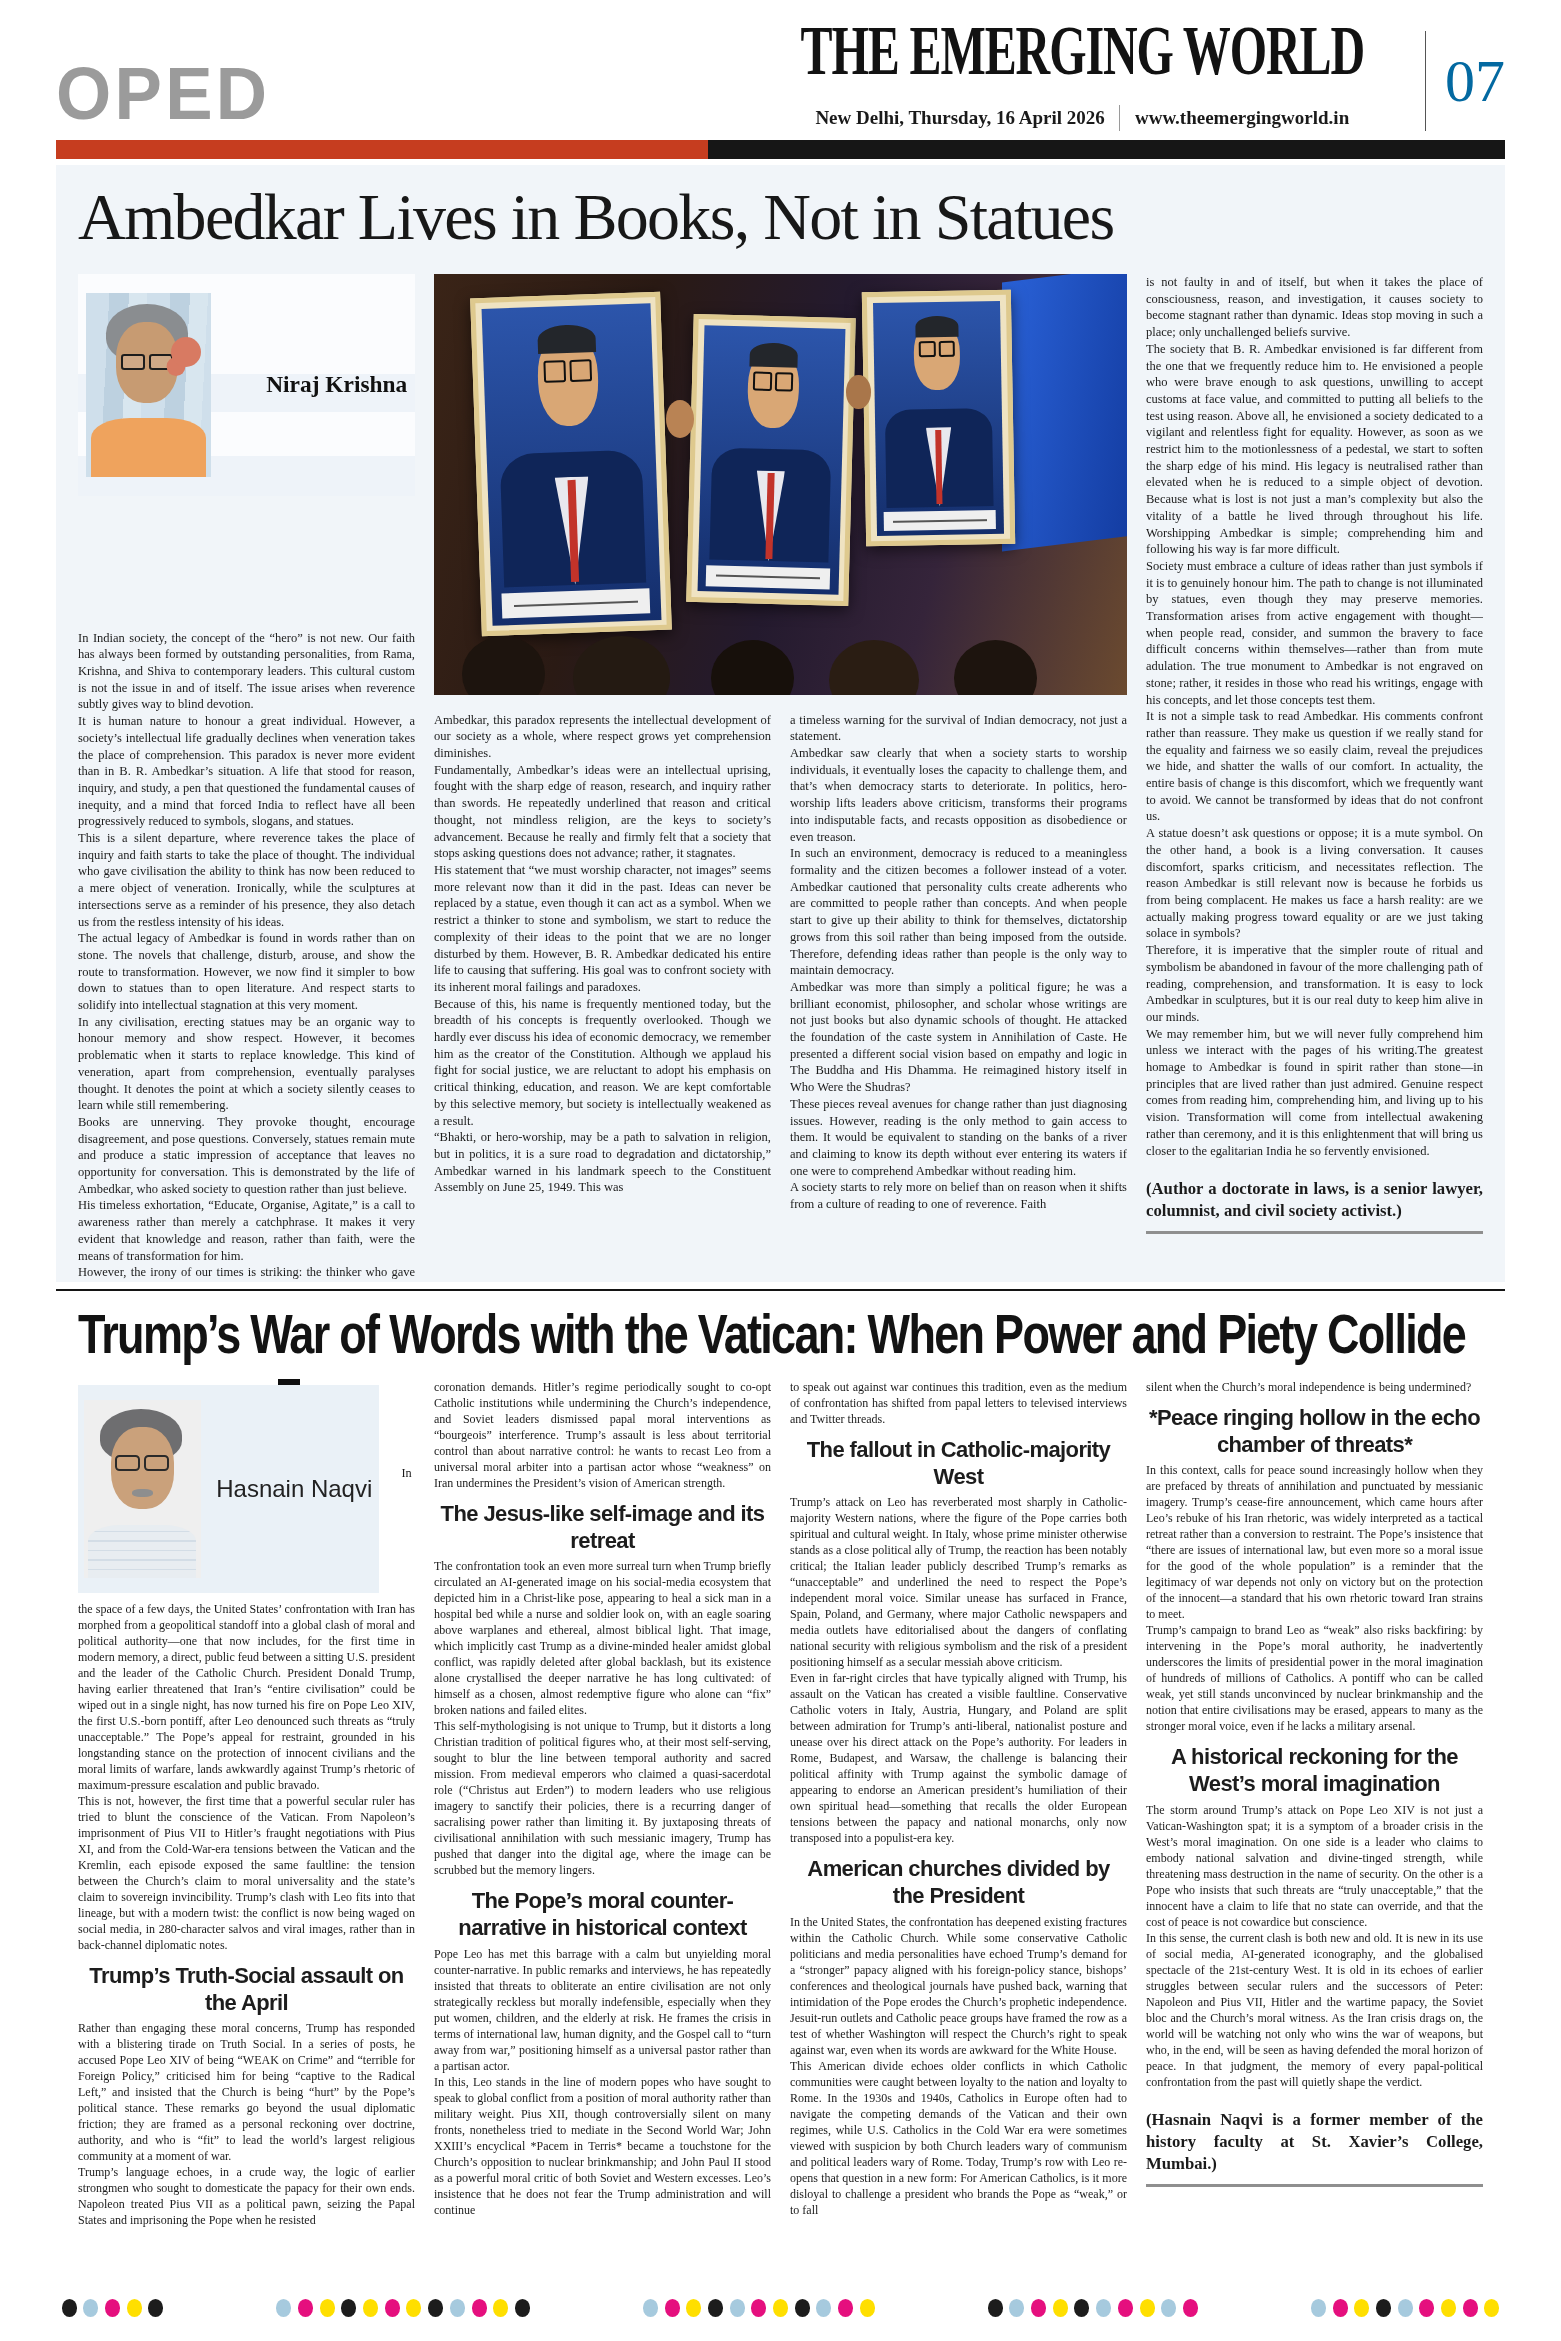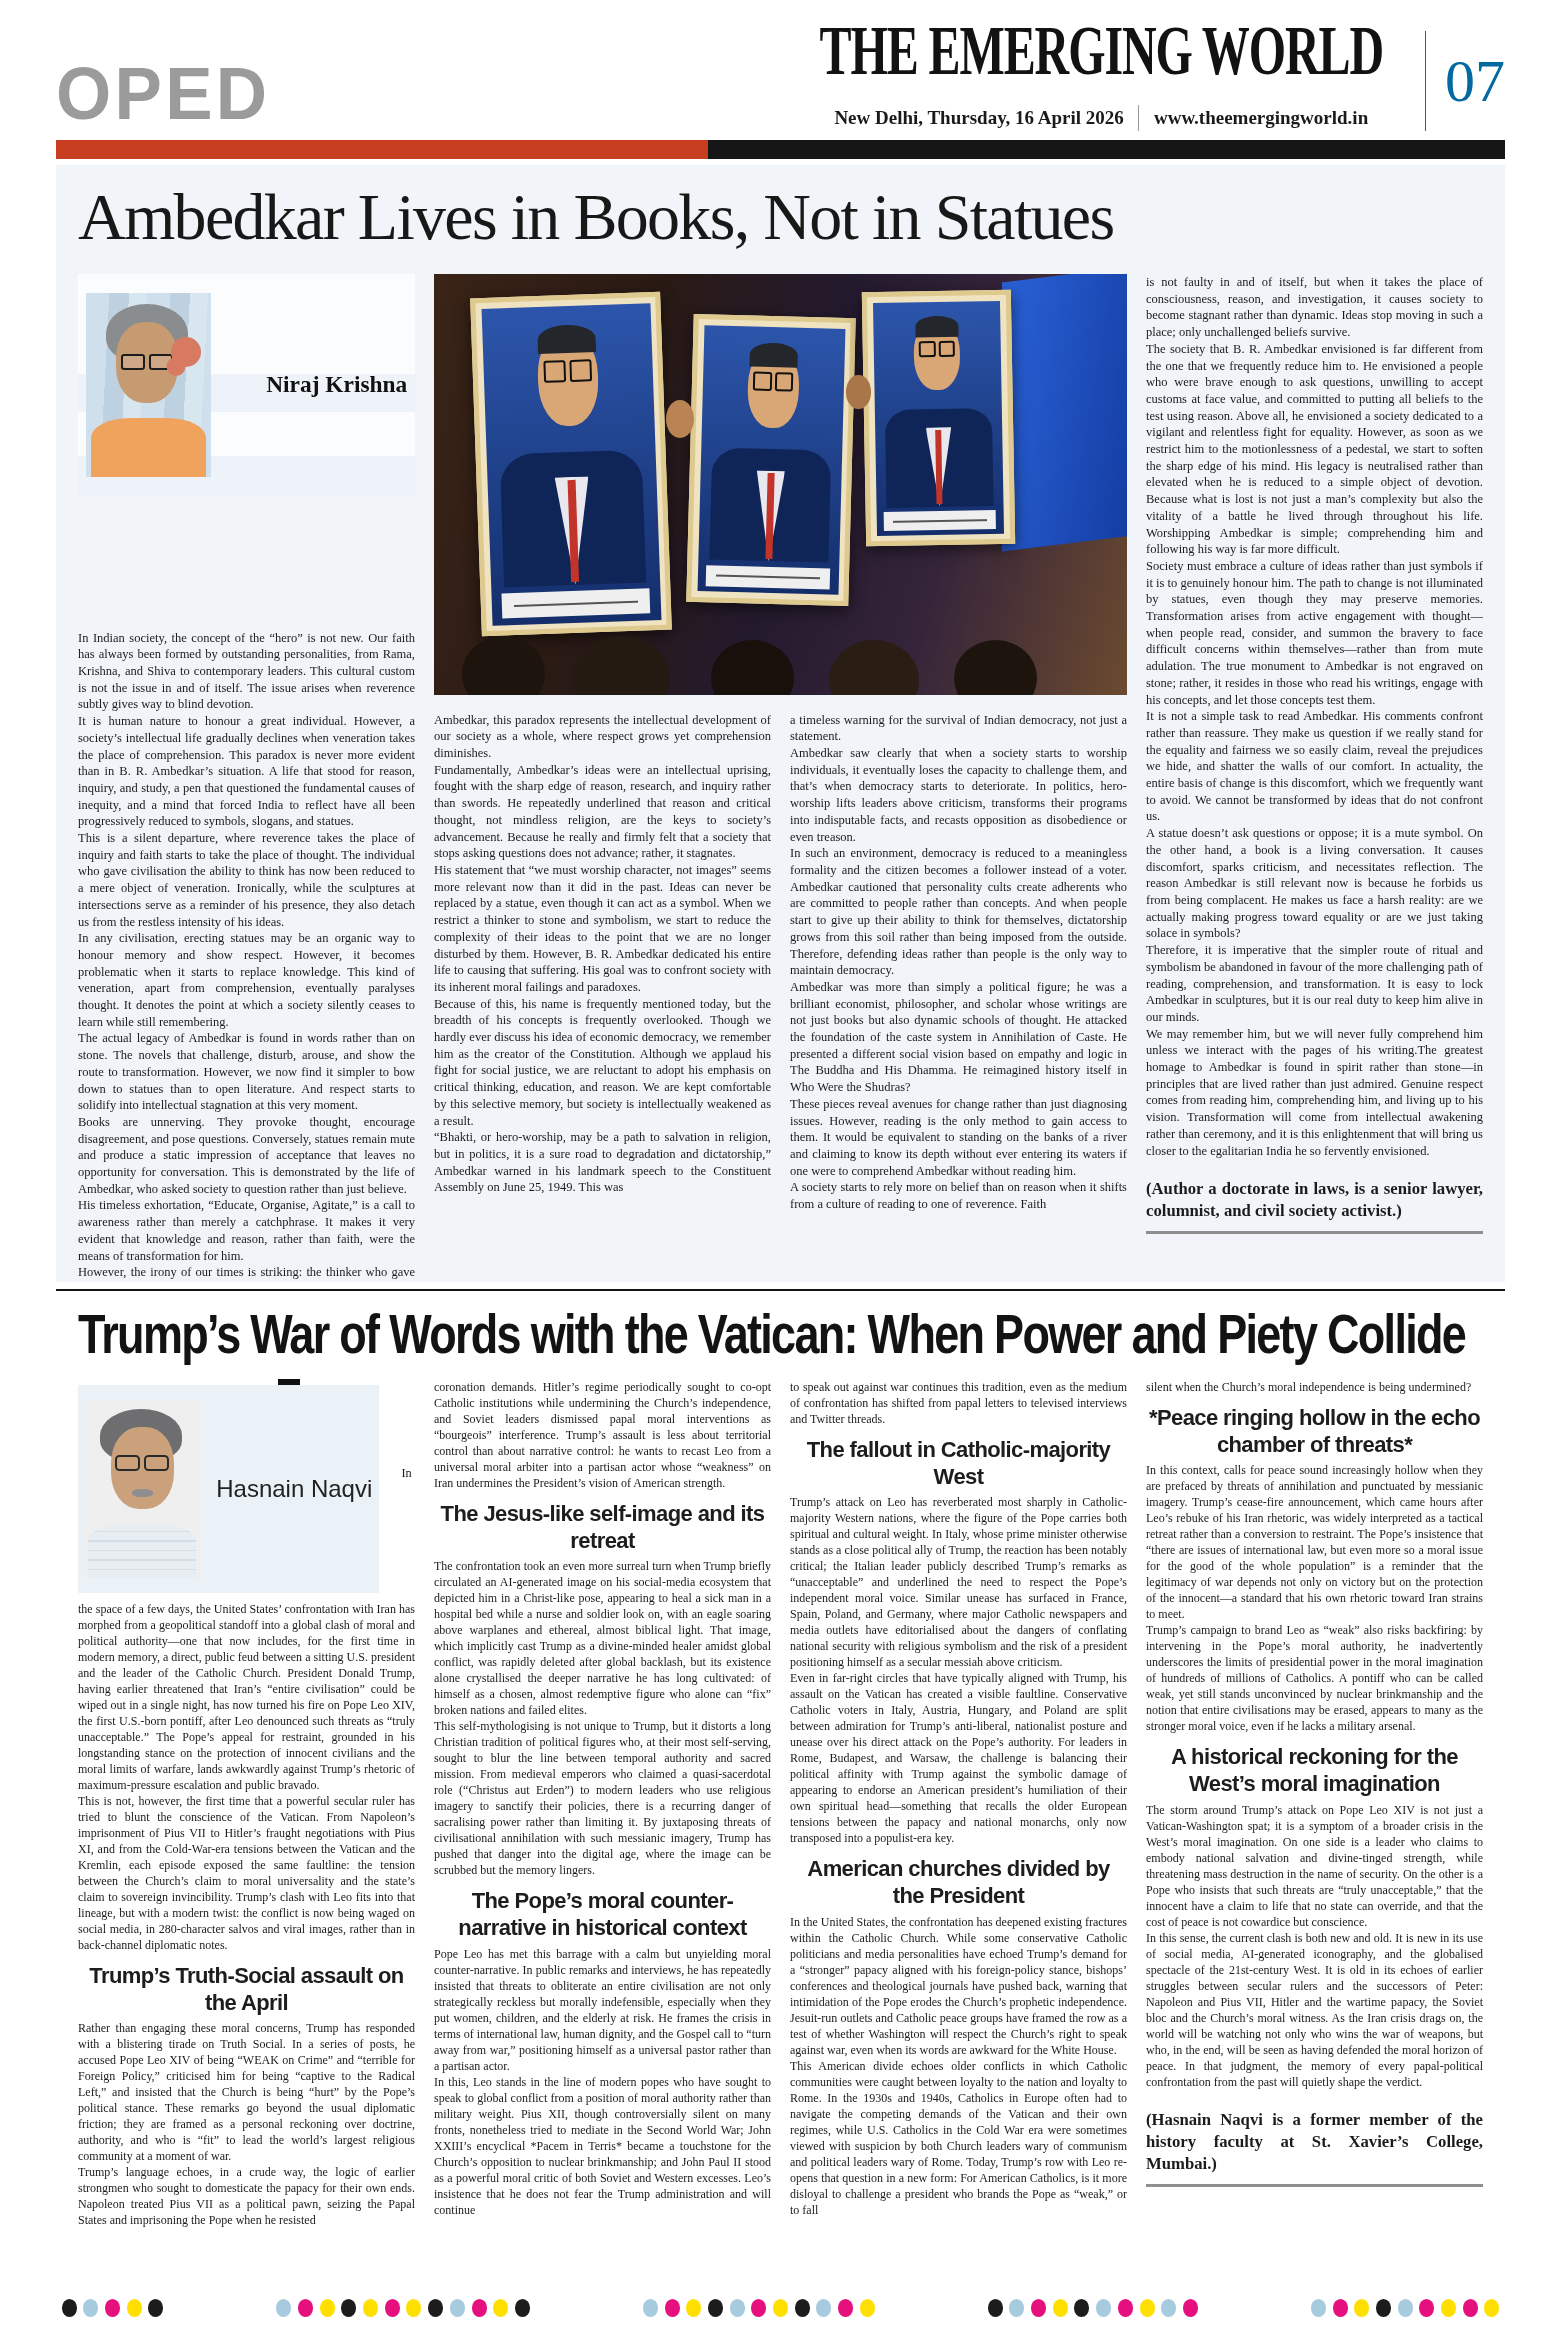--- a/index.html
+++ b/index.html
@@ -4,21 +4,21 @@
 <style>
   html,body{margin:0;padding:0;background:#ffffff;}
   .page{position:relative;width:1561px;height:2342px;background:#fff;overflow:hidden;
         font-family:"Liberation Serif",serif;color:#1b1b1b;}
   .inner{position:relative;margin:0 56px;}
 
   
   .header{display:flex;align-items:flex-end;padding-top:31px;}
   .oped{font-family:"Liberation Sans",sans-serif;font-weight:bold;font-size:71px;line-height:1;
         color:#9b9b9b;letter-spacing:3.3px;transform:scaleY(1.05);transform-origin:left bottom;margin-right:auto;}
-  .mast{text-align:center;margin-right:20px;}
+  .mast{text-align:center;margin-right:39px;}
   .mast-title{font-family:"Liberation Serif",serif;font-weight:bold;font-size:48px;line-height:1;
         letter-spacing:-1.1px;transform:scaleY(1.45);transform-origin:center bottom;display:inline-block;
         margin-bottom:14.5px;color:#121212;}
   .mast-sub{display:flex;align-items:center;justify-content:center;gap:14.5px;
         font-size:19px;font-weight:bold;color:#1a1a1a;padding-top:4.5px;}
   .mast-sub .vline{display:inline-block;width:1.1px;height:26px;background:#9a9a9a;}
   .mast-sub .url{font-weight:bold;}
   .pagebox{border-left:1.7px solid #555;padding-left:19px;margin-left:22px;height:100px;
         display:flex;align-items:center;}
   .pageno{font-size:60px;line-height:1;color:#0369a1;}
@@ -158,22 +158,22 @@
                 </div>
               <div class="flower"></div>
               <div class="kurta"></div>
             </div>
             <div class="name">Niraj Krishna</div>
           </div>
           <div class="bodycol">
               <p class="blk-p">In Indian society, the concept of the “hero” is not new. Our faith has always been formed by outstanding personalities, from Rama, Krishna, and Shiva to contemporary leaders. This cultural custom is not the issue in and of itself. The issue arises when reverence subtly gives way to blind devotion.</p>
               <p class="blk-p">It is human nature to honour a great individual. However, a society’s intellectual life gradually declines when veneration takes the place of comprehension. This paradox is never more evident than in B. R. Ambedkar’s situation. A life that stood for reason, inquiry, and study, a pen that questioned the fundamental causes of inequity, and a mind that forced India to reflect have all been progressively reduced to symbols, slogans, and statues.</p>
               <p class="blk-p">This is a silent departure, where reverence takes the place of inquiry and faith starts to take the place of thought. The individual who gave civilisation the ability to think has now been reduced to a mere object of veneration. Ironically, while the sculptures at intersections serve as a reminder of his presence, they also detach us from the restless intensity of his ideas.</p>
+              <p class="blk-p">The actual legacy of Ambedkar is found in words rather than on stone. The novels that challenge, disturb, arouse, and show the route to transformation. However, we now find it simpler to bow down to statues than to open literature. And respect starts to solidify into intellectual stagnation at this very moment.</p>
               <p class="blk-p">In any civilisation, erecting statues may be an organic way to honour memory and show respect. However, it becomes problematic when it starts to replace knowledge. This kind of veneration, apart from comprehension, eventually paralyses thought. It denotes the point at which a society silently ceases to learn while still remembering.</p>
-              <p class="blk-p">The actual legacy of Ambedkar is found in words rather than on stone. The novels that challenge, disturb, arouse, and show the route to transformation. However, we now find it simpler to bow down to statues than to open literature. And respect starts to solidify into intellectual stagnation at this very moment.</p>
               <p class="blk-p">Books are unnerving. They provoke thought, encourage disagreement, and pose questions. Conversely, statues remain mute and produce a static impression of acceptance that leaves no opportunity for conversation. This is demonstrated by the life of Ambedkar, who asked society to question rather than just believe.</p>
               <p class="blk-p">His timeless exhortation, “Educate, Organise, Agitate,” is a call to awareness rather than merely a catchphrase. It makes it very evident that knowledge and reason, rather than faith, were the means of transformation for him.</p>
               <p class="blk-p">However, the irony of our times is striking: the thinker who gave us the confidence to ask questions is now considered unquestionable. His central message is profoundly at odds with the growing inclination to worship rather than read. Beyond</p>
             </div>
         </div>
 
         <div class="a1-photo">
           <div class="flag"></div>
 
           <div class="placard" style="left:6%;top:5%;width:26%;height:78%;transform:rotate(-2deg);">

